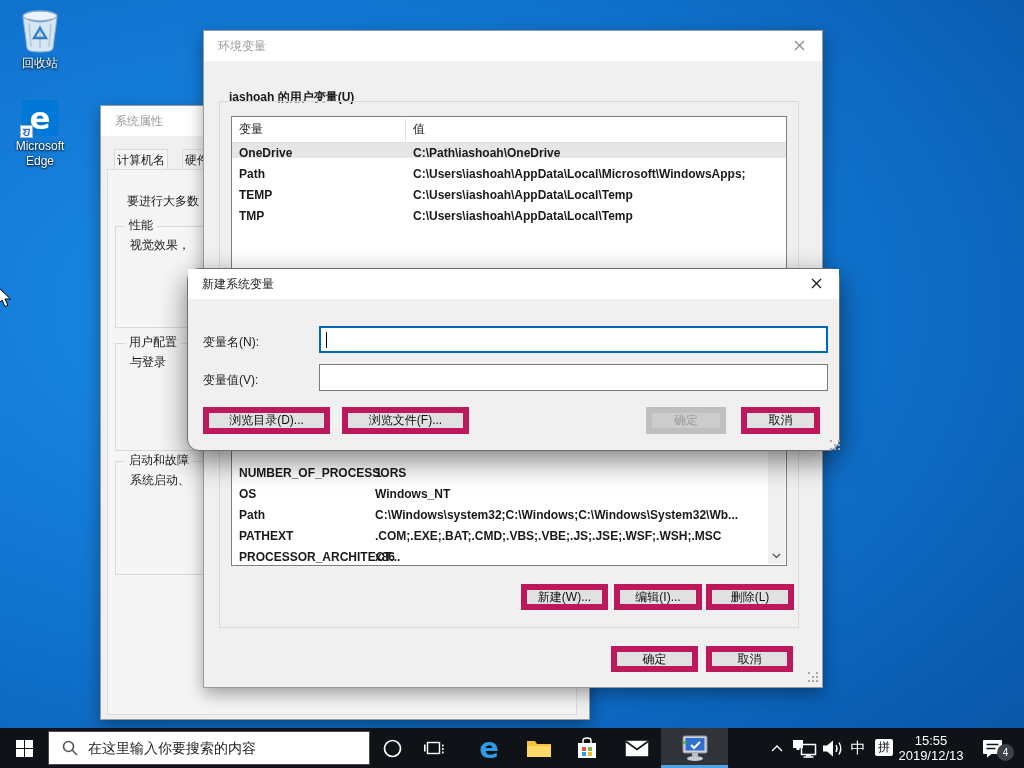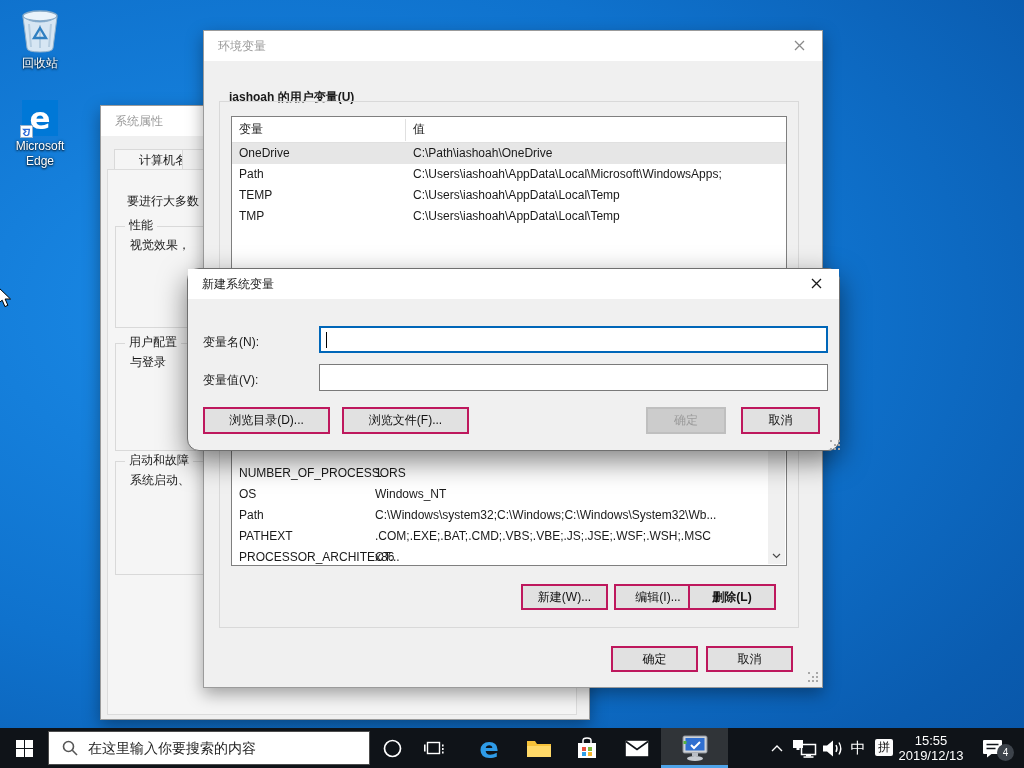--- a/index.html
+++ b/index.html
@@ -24,43 +24,43 @@
   .win.inactive { border:1px solid #9b9b9b; box-shadow:0 6px 16px rgba(0,0,0,.35); }
   .win.active { border:1px solid #6f6f6f; box-shadow:0 10px 28px rgba(0,0,0,.5); }
   .titlebar { position:absolute; left:0; top:0; right:0; height:30px; background:#fff; display:flex; align-items:center; }
   .titlebar .ttl { margin-left:14px; font-size:12px; }
   .ttl.dim { color:#9a9a9a; }
   .closebox { position:absolute; right:0; top:0; width:45px; height:29px; display:flex; align-items:center; justify-content:center; }
 
   .groupbox { position:absolute; border:1px solid #d9d9d9; }
   .grp-label { position:absolute; background:inherit; padding:0 4px; transform:translateY(-60%); white-space:nowrap; }
 
-  .btn { position:absolute; background:#e1e1e1; border:2px solid #be185d; display:flex; align-items:center; justify-content:center; font-size:12px; color:#111; }
+  .btn { position:absolute; background:#e1e1e1; border:6px solid #be185d; display:flex; align-items:center; justify-content:center; font-size:12px; color:#111; }
   .btn.disabled { background:#cccccc; border-color:#bfbfbf; color:#9b9b9b; }
 
   .grip { position:absolute; width:2px; height:2px; background:#a8a8a8;
     box-shadow:0 8px #a8a8a8, 4px 8px #a8a8a8, 8px 8px #a8a8a8, 4px 4px #a8a8a8, 8px 4px #a8a8a8, 8px 0 #a8a8a8; }
 
   
   .win-sysprops { left:100px; top:105px; width:490px; height:615px; }
-  .sp-tab { position:absolute; top:43px; height:21px; padding:0 24px; line-height:21px; background:#f0f0f0; border:1px solid #d9d9d9; }
+  .sp-tab { position:absolute; top:43px; height:21px; padding:0 2px; line-height:21px; background:#f0f0f0; border:1px solid #d9d9d9; }
   .sp-tab.sel { background:#f5f5f5; border-bottom-color:#f5f5f5; }
   .sp-page { position:absolute; left:6px; top:63px; width:470px; height:546px; background:#f5f5f5; border:1px solid #dcdcdc; }
   .sp-intro { position:absolute; left:19px; top:23px; white-space:nowrap; }
   .sp-grp { background:#f5f5f5; }
   .sp-grp .inner { position:absolute; left:14px; top:10px; white-space:nowrap; }
 
   
   .win-env { left:203px; top:30px; width:620px; height:658px; }
   .env-user-label { position:absolute; left:25px; top:58px; white-space:nowrap;font-weight:bold; }
   .lv { position:absolute; background:#fff; border:1px solid #7f7f7f; overflow:hidden; }
   .lv-head { position:absolute; left:0; top:0; right:0; height:26px; background:#fff; border-bottom:1px solid #e0e0e0; }
   .lv-head .hc { position:absolute; top:0; height:25px; line-height:25px; padding-left:7px; }
   .lv-col-div { position:absolute; top:2px; height:22px; width:1px; background:#e0e0e0; }
-  .lv-row { position:absolute; left:0; right:0; height:21px; line-height:21px; white-space:nowrap; }
+  .lv-row { position:absolute; left:0; right:0; height:15px; line-height:21px; white-space:nowrap;font-weight:bold; }
   .lv-row.sel { background:#e6e6e6; }
   .lv-row .nm { position:absolute; left:7px; top:0; }
   .lv-row .vl { position:absolute; top:0; }
   .user-lv .vl { left:181px; }
   .sys-lv .vl { left:143px; }
   .scrollv { position:absolute; top:1px; bottom:1px; right:1px; width:17px; background:#f0f0f0; }
   .scroll-btn { position:absolute; left:0; bottom:0; width:17px; height:17px; background:#f0f0f0; display:flex; align-items:center; justify-content:center; }
 
   
   .win-newvar { left:187px; top:268px; width:653px; height:183px; }
@@ -202,21 +202,21 @@
         <div class="scroll-btn">
           <svg width="9" height="6" viewBox="0 0 9 6">
               <polyline points="1,1 4.5,4.5 8,1" fill="none" stroke="#4a4a4a" stroke-width="1.2"></polyline>
             </svg>
         </div>
       </div>
     </div>
 
     <div class="btn" style="left:317px; top:553px; width:87px; height:26px;">新建(W)...</div>
     <div class="btn" style="left:410px; top:553px; width:88px; height:26px;">编辑(I)...</div>
-    <div class="btn" style="left:484px; top:553px; width:88px; height:26px;font-weight:bold;">删除(L)</div>
+    <div class="btn" style="left:502px; top:553px; width:88px; height:26px;">删除(L)</div>
 
     <div class="btn" style="left:407px; top:615px; width:87px; height:26px;">确定</div>
     <div class="btn" style="left:502px; top:615px; width:87px; height:26px;">取消</div>
     <div class="grip" style="right:12px; bottom:13px;"></div>
   </section>
 
   <section class="win active win-newvar" style="z-index:30;border-radius:12px;">
     <div class="titlebar">
       <span class="ttl">新建系统变量</span>
     </div>

